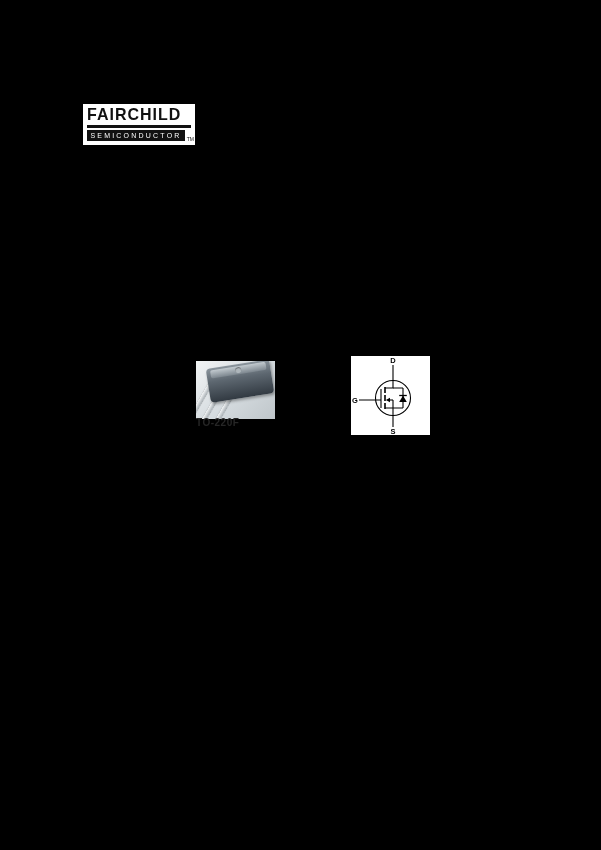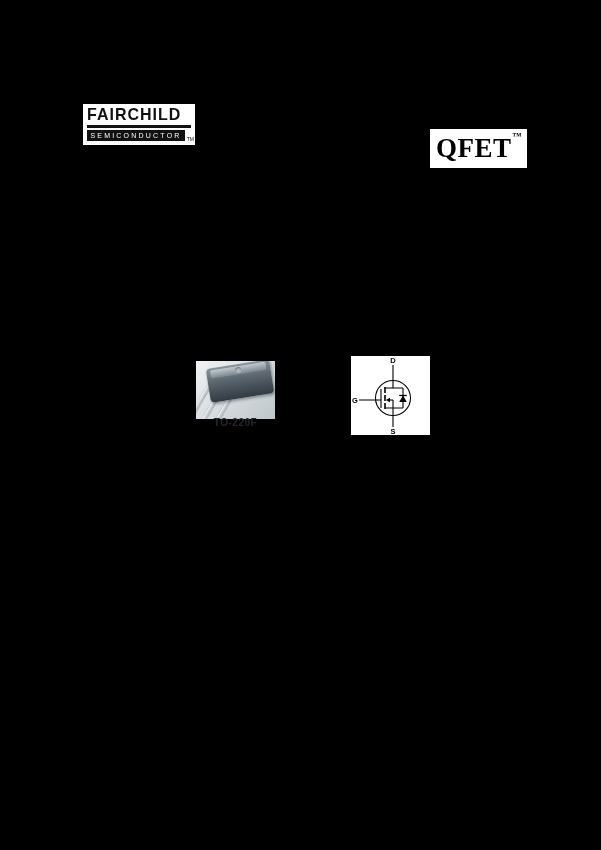--- a/index.html
+++ b/index.html
@@ -68,21 +68,21 @@
     background:linear-gradient(90deg,#f3f5f6,#a8afb4);
     transform:rotate(30deg);transform-origin:top center;
     box-shadow:0 0 1px rgba(0,0,0,0.4);
   }
   .pkg-leg.l1{left:14px;top:20px;}
   .pkg-leg.l2{left:26px;top:24px;}
   .pkg-leg.l3{left:38px;top:27px;}
 
   .package-label{
     position:absolute;left:196px;top:417px;width:79px;
-    text-align:center;color:#262626;font-size:10px;font-weight:bold;
+    color:#262626;font-size:10px;font-weight:bold;
     letter-spacing:0.5px;
   }
 
   
   .symbol-box{
     position:absolute;left:351px;top:356px;width:79px;height:79px;
     background:#ffffff;
   }
   .symbol-box svg{display:block;}
   .sym-label{
@@ -95,23 +95,20 @@
 
 <div class="page">
 
   <div class="fairchild-logo">
     <div class="fairchild-brand">FAIRCHILD</div>
     <div class="fairchild-rule"></div>
     <div class="fairchild-strip">SEMICONDUCTOR</div>
     <span class="fairchild-tm">TM</span>
   </div>
 
-  <div class="qfet-box">
-    <span class="qfet-text"><span>QFET</span><sup class="qfet-tm">™</sup></span>
-  </div>
 
   <div class="package-photo">
     <div class="pkg-leg l1"></div>
     <div class="pkg-leg l2"></div>
     <div class="pkg-leg l3"></div>
     <div class="pkg-body">
       <div class="pkg-tab"></div>
       <div class="pkg-hole"></div>
     </div>
   </div>

